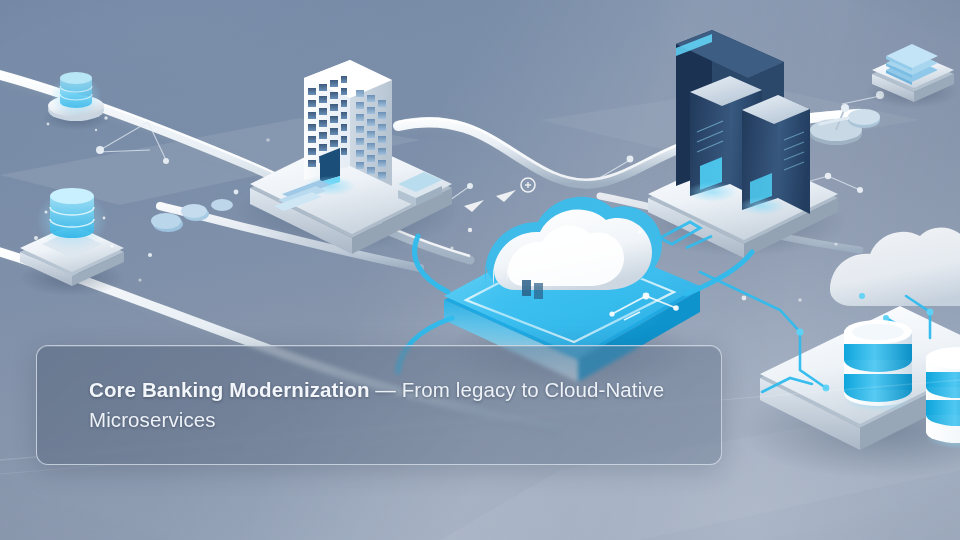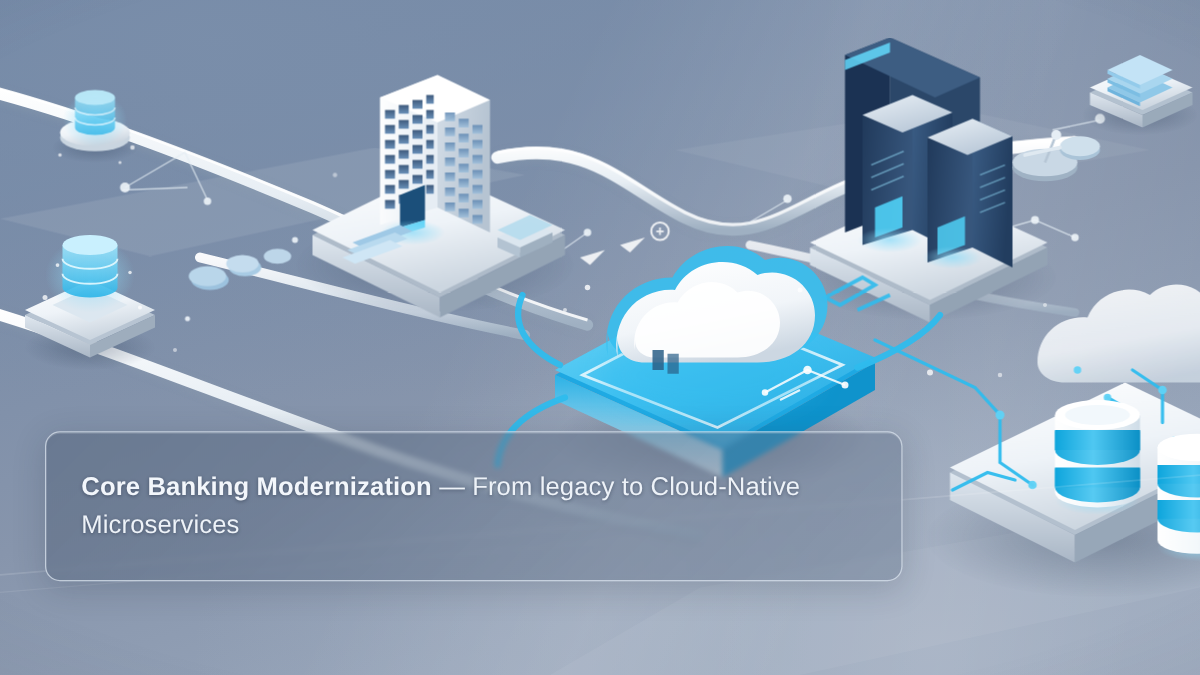--- a/index.html
+++ b/index.html
@@ -33,21 +33,21 @@
 
   
   .caption{
     position:absolute;left:36px;top:345px;width:686px;height:120px;
     border:1px solid rgba(226,234,244,.72);
     border-radius:12px;
     background:linear-gradient(135deg,rgba(86,102,126,.56) 0%,rgba(96,112,136,.50) 55%,rgba(104,120,144,.44) 100%);
     box-shadow:0 6px 26px rgba(28,40,58,.18), inset 0 1px 0 rgba(255,255,255,.16);
     backdrop-filter:blur(2px);
     box-sizing:border-box;
-    display:flex;align-items:center;
+    display:flex;align-items:center;padding-left:24px;
   }
   .caption-text{
     padding:0 28px;
     font-size:20.5px;line-height:30px;
     color:#f2f6fb;
     letter-spacing:.1px;
     text-shadow:0 1px 3px rgba(24,34,50,.45);
   }
   .caption-text .bold{font-weight:700;}
   .caption-text .reg{font-weight:400;color:#edf2f8;}

